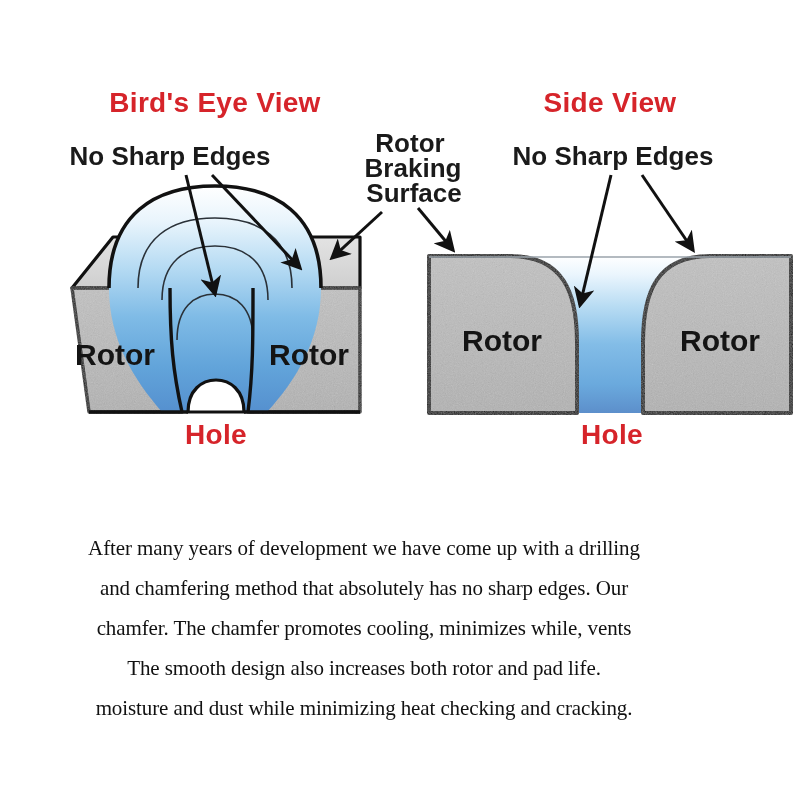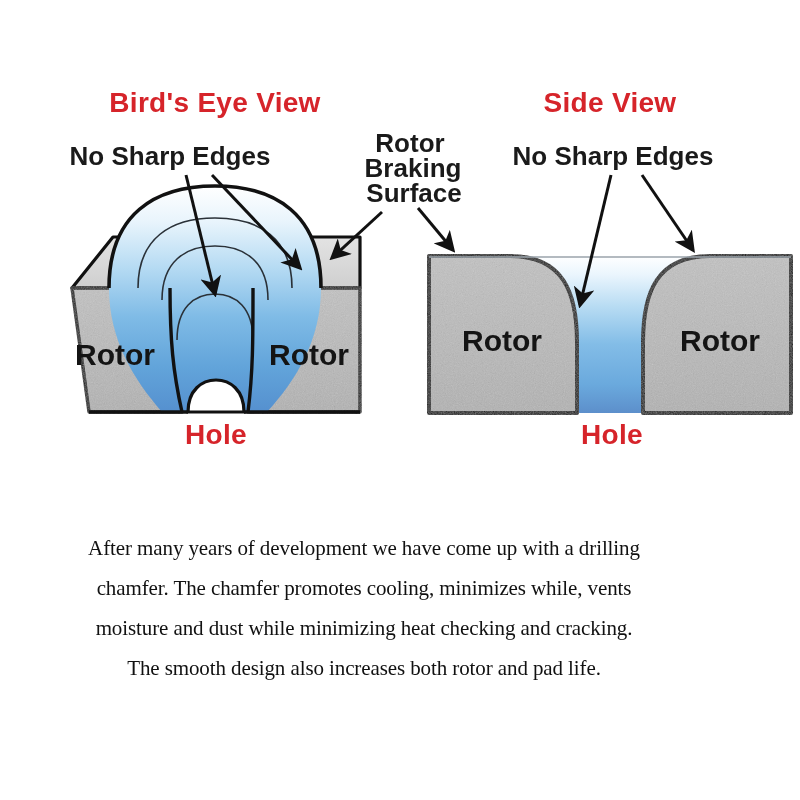--- a/index.html
+++ b/index.html
@@ -195,18 +195,19 @@
       <text class="heading-red" x="602" y="444" text-anchor="middle">Hole</text>
 
       <line x1="601" y1="175" x2="570" y2="305" stroke="#111111" stroke-width="3" marker-end="url(#arrowHead)"></line>
       <line x1="632" y1="175" x2="683" y2="250" stroke="#111111" stroke-width="3" marker-end="url(#arrowHead)"></line>
       <line x1="408" y1="208" x2="443" y2="250" stroke="#111111" stroke-width="3" marker-end="url(#arrowHead)"></line>
     </g>
   </svg>
 
   <div class="paragraph">
     <div>After many years of development we have come up with a drilling</div>
+    <div>and chamfering method that absolutely has no sharp edges.  Our</div>
     <div>chamfer. The chamfer promotes cooling, minimizes while, vents</div>
+    <div>The smooth design also increases both rotor and pad life.</div>
     <div>moisture and dust while minimizing heat checking and cracking.</div>
-    <div>The smooth design also increases both rotor and pad life.</div>
   </div>
 
 </div>
 
 </body></html>

